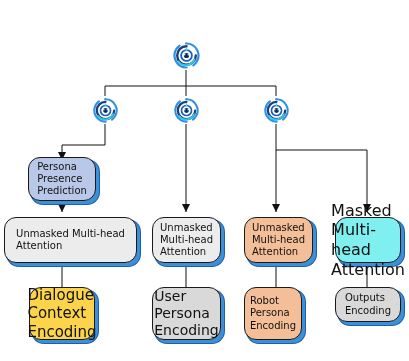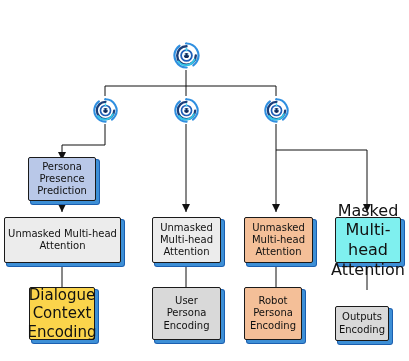--- a/index.html
+++ b/index.html
@@ -22,25 +22,25 @@
     width: 409px;
     height: 361px;
     pointer-events: none;
   }
 
   
   .node {
     position: absolute;
     box-sizing: border-box;
     border: 1.3px solid #1a1a1a;
-    border-radius: 2px;
+    border-radius: 12px;
     display: flex;
     align-items: center;
     justify-content: center;
-    text-align: center;
+    text-align: left;
     line-height: 1.22;
     color: #111111;
     z-index: 3;
     box-shadow: 3px 3px 0 0 #3d8fd6, 3px 3px 0 1px #1b5fb0;
   }
   .node .lbl {
     display: block;
     white-space: pre-line;
     padding: 0 3px;
   }
@@ -160,21 +160,21 @@
       </g>
     </svg>
   </div>
 
   <div class="node fill-peri" style="left:28px; top:157px; width:68px; height:44px; font-size:10px;">
     <span class="lbl">Persona
 Presence
 Prediction</span>
   </div>
 
-  <div class="node fill-gray" style="left:4px; top:217px; width:117px; height:46px; font-size:10px;">
+  <div class="node fill-gray" style="left:4px; top:217px; width:133px; height:46px; font-size:10px;">
     <span class="lbl">Unmasked Multi-head
 Attention</span>
   </div>
 
   <div class="node fill-gray" style="left:152px; top:217px; width:69px; height:46px; font-size:10px;">
     <span class="lbl">Unmasked
 Multi-head
 Attention</span>
   </div>
 
@@ -189,30 +189,30 @@
 Multi-head
 Attention</span>
   </div>
 
   <div class="node fill-yellow" style="left:29px; top:287px; width:66px; height:53px; font-size:15px;">
     <span class="lbl">Dialogue
 Context
 Encoding</span>
   </div>
 
-  <div class="node fill-gray2" style="left:152px; top:287px; width:69px; height:53px; font-size:10px;">
+  <div class="node fill-gray2" style="left:152px; top:287px; width:69px; height:53px; font-size:14px;">
     <span class="lbl">User
 Persona
 Encoding</span>
   </div>
 
   <div class="node fill-peach" style="left:244px; top:287px; width:58px; height:53px; font-size:10px;">
     <span class="lbl">Robot
 Persona
 Encoding</span>
   </div>
 
-  <div class="node fill-gray2" style="left:335px; top:287px; width:54px; height:35px; font-size:10px;margin-top:19px;">
+  <div class="node fill-gray2" style="left:335px; top:287px; width:66px; height:35px; font-size:10px;">
     <span class="lbl">Outputs
 Encoding</span>
   </div>
 
 </div>
 
 </body></html>

